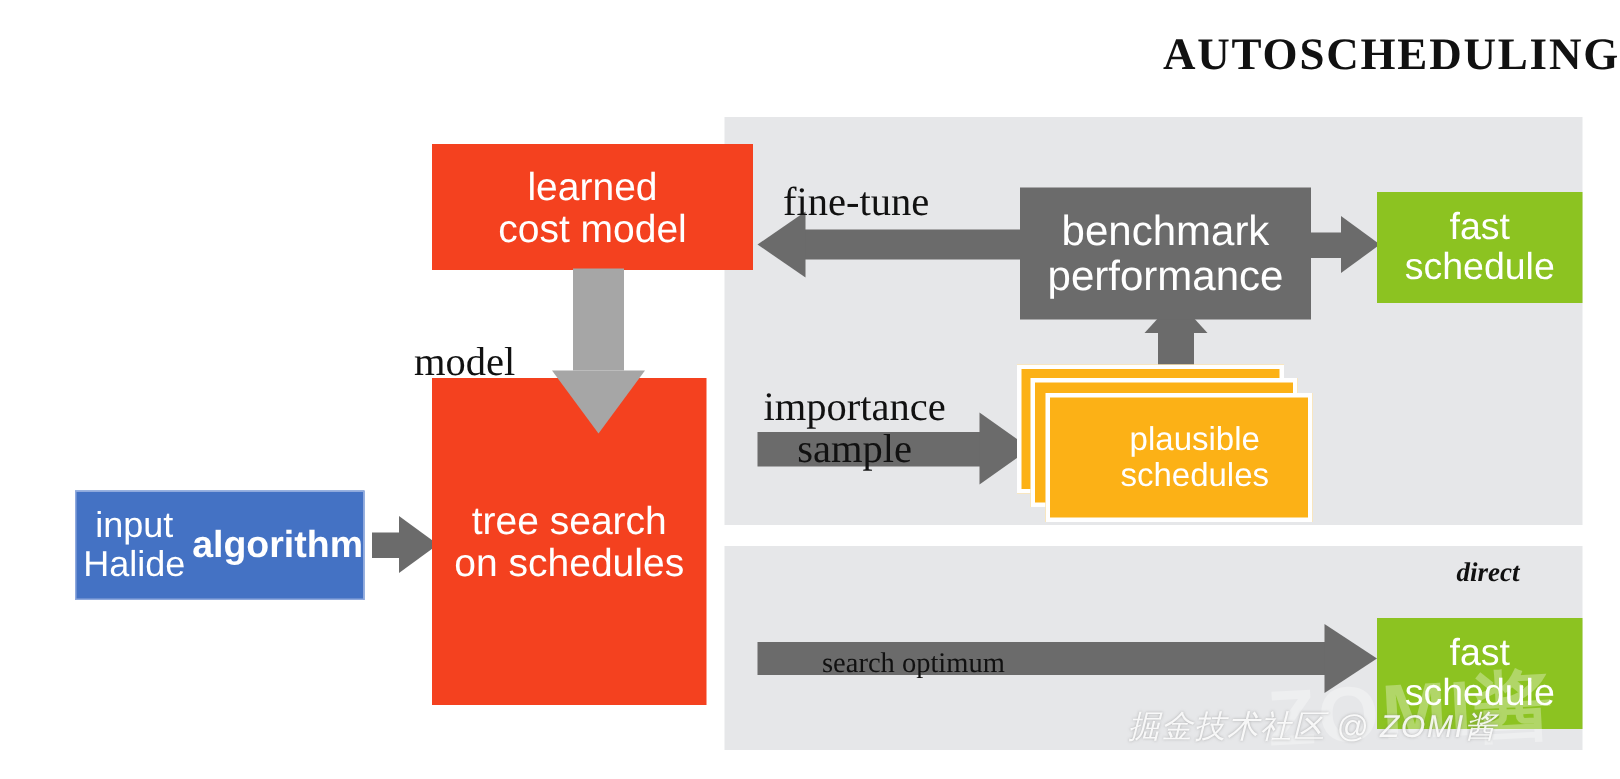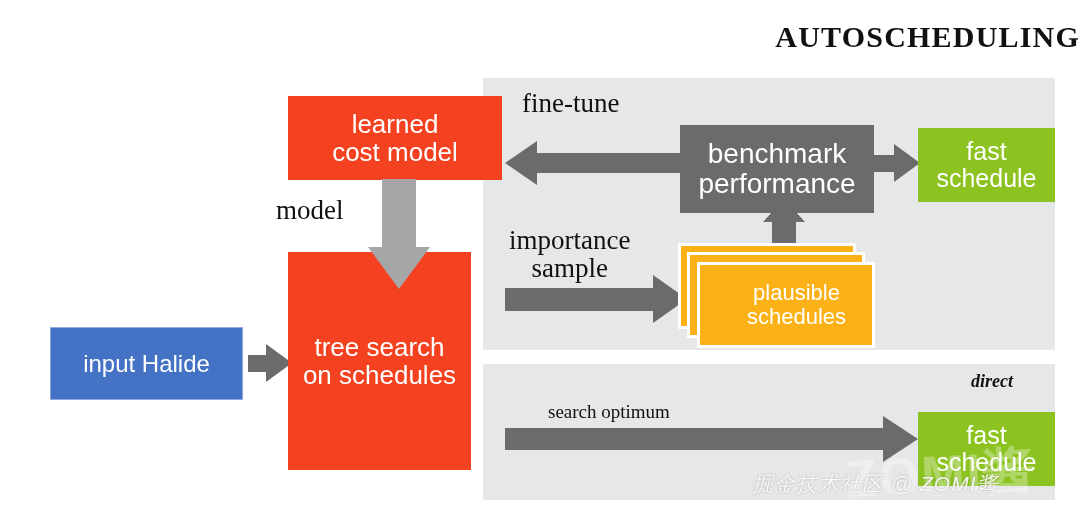--- a/index.html
+++ b/index.html
@@ -186,20 +186,21 @@
     border-right: 31px solid transparent;
     border-top: 42px solid #a6a6a6;
   }
 
   
   .label {
     font-family: "Liberation Serif", serif;
     color: #111111;
     white-space: pre;
     line-height: 1.05;
+    margin-top: 31px;
   }
   #lbl-guides      { left: 276px; top: 196px; font-size: 27px; z-index: 8; }
   #lbl-fine-tune   { left: 522px; top: 89px;  font-size: 27px; z-index: 8; }
   #lbl-importance  { left: 509px; top: 226px; font-size: 27px; z-index: 8; text-align: center; }
   .label-italic {
     font-family: "Liberation Serif", serif;
     font-style: italic;
     font-weight: bold;
     color: #111111;
     z-index: 8;
@@ -264,20 +265,21 @@
 cost model</span>
   </div>
 
   <div class="abs box" id="box-tree-search">
     <span style="white-space:pre-line">tree search
 on schedules</span>
   </div>
 
   <div class="abs box" id="box-input">
     <span>input Halide</span>
+    <span class="line-bold">algorithm</span>
   </div>
 
   <div class="abs box" id="box-benchmark">
     <span style="white-space:pre-line">benchmark
 performance</span>
   </div>
 
   <div class="abs box" id="box-fast-top">
     <span style="white-space:pre-line">fast
 schedule</span>

